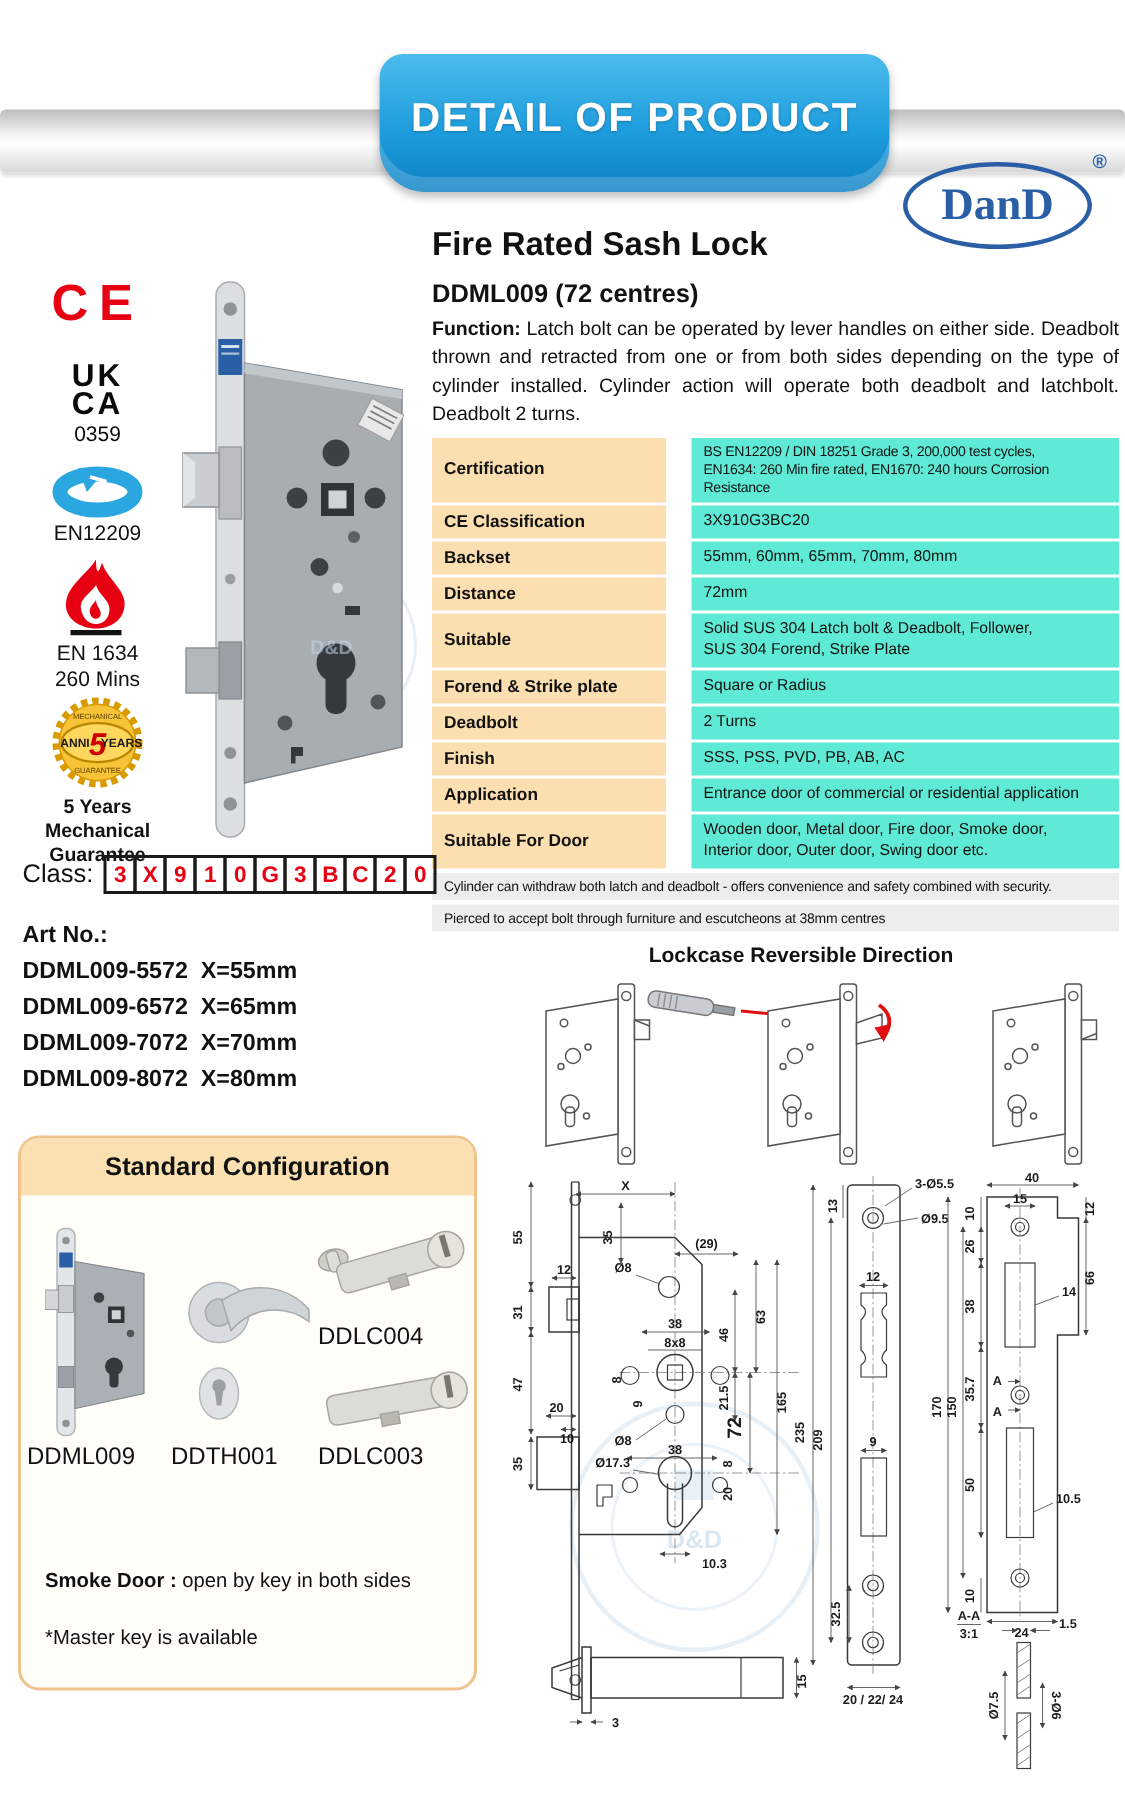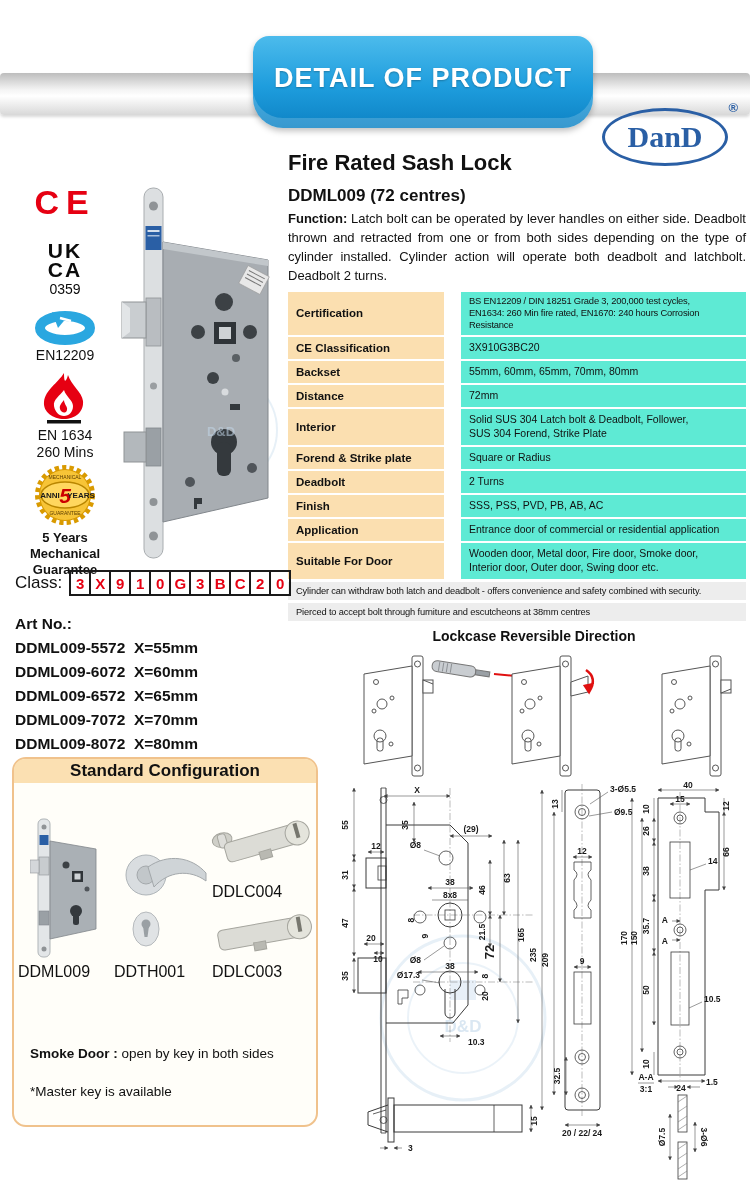--- a/index.html
+++ b/index.html
@@ -58,21 +58,21 @@
   .class-row{position:absolute;left:15px;top:570px;display:flex;align-items:center;}
   .class-label{font-size:17px;margin-right:9px;}
   .class-box{width:18px;height:22px;border:2px solid #1a1a1a;margin-left:-2px;display:flex;
     align-items:center;justify-content:center;font-size:15px;font-weight:bold;color:#e60012;}
   
   .artno{position:absolute;left:15px;top:612px;font-size:15.5px;font-weight:bold;line-height:24px;}
   .artno div{white-space:pre;}
   
   .config-box{position:absolute;left:12px;top:757px;width:306px;height:370px;
     border:2px solid #f0c28c;border-radius:14px;background:#fffef9;box-sizing:border-box;}
-  .config-title{height:24px;background:#fbe0b2;border-radius:11px 11px 0 0;display:flex;
+  .config-title{height:38px;background:#fbe0b2;border-radius:11px 11px 0 0;display:flex;
     align-items:center;justify-content:center;font-size:17px;font-weight:bold;}
   .cfg-label{position:absolute;font-size:16px;width:100px;}
   .cfg-note{position:absolute;left:16px;width:276px;font-size:13.5px;line-height:1.35;margin:0;}
   .cfg-svg{position:absolute;}
   
   .rev-title{position:absolute;left:330px;top:628px;width:408px;text-align:center;
     font-size:14px;font-weight:bold;}
   .rev-svg{position:absolute;left:336px;top:648px;}
   
   .tech{position:absolute;left:328px;top:780px;}
@@ -189,21 +189,21 @@
     </div>
     <div class="spec-row r-single">
       <div class="spec-label">Backset</div>
       <div class="spec-value">55mm, 60mm, 65mm, 70mm, 80mm</div>
     </div>
     <div class="spec-row r-single">
       <div class="spec-label">Distance</div>
       <div class="spec-value">72mm</div>
     </div>
     <div class="spec-row r-double">
-      <div class="spec-label">Interior</div>
+      <div class="spec-label">Suitable</div>
       <div class="spec-value">Solid SUS 304 Latch bolt &amp; Deadbolt, Follower,
 SUS 304 Forend, Strike Plate</div>
     </div>
     <div class="spec-row r-single">
       <div class="spec-label">Forend &amp; Strike plate</div>
       <div class="spec-value">Square or Radius</div>
     </div>
     <div class="spec-row r-single">
       <div class="spec-label">Deadbolt</div>
       <div class="spec-value">2 Turns</div>
@@ -236,21 +236,20 @@
     <span class="class-box">3</span>
     <span class="class-box">B</span>
     <span class="class-box">C</span>
     <span class="class-box">2</span>
     <span class="class-box">0</span>
   </div>
 
   <div class="artno">
     <div>Art No.:</div>
     <div>DDML009-5572  X=55mm</div>
-    <div>DDML009-6072  X=60mm</div>
     <div>DDML009-6572  X=65mm</div>
     <div>DDML009-7072  X=70mm</div>
     <div>DDML009-8072  X=80mm</div>
   </div>
 
   <div class="config-box">
     <div class="config-title">Standard Configuration</div>
 
     <svg class="cfg-svg" style="left:16px;top:56px" width="80" height="146">
       <rect x="8" y="4" width="12" height="138" rx="5" fill="#e3e6e8" stroke="#b0b5b8"></rect>

